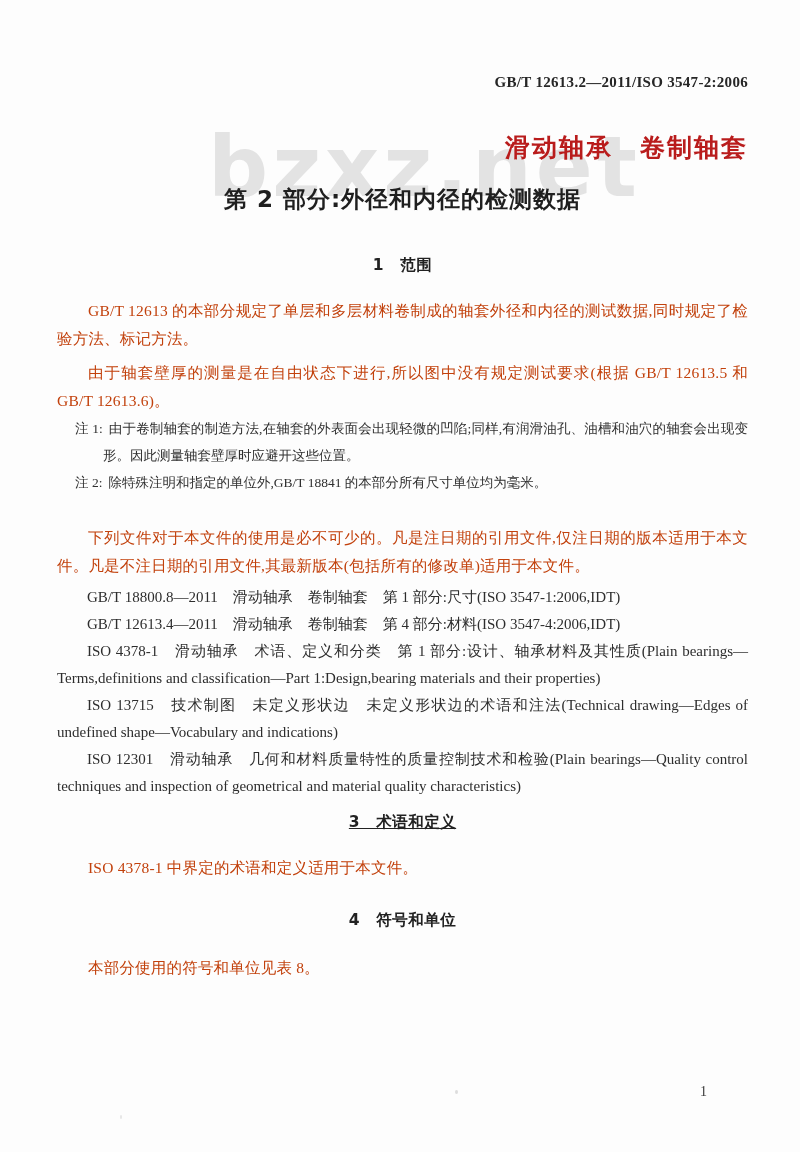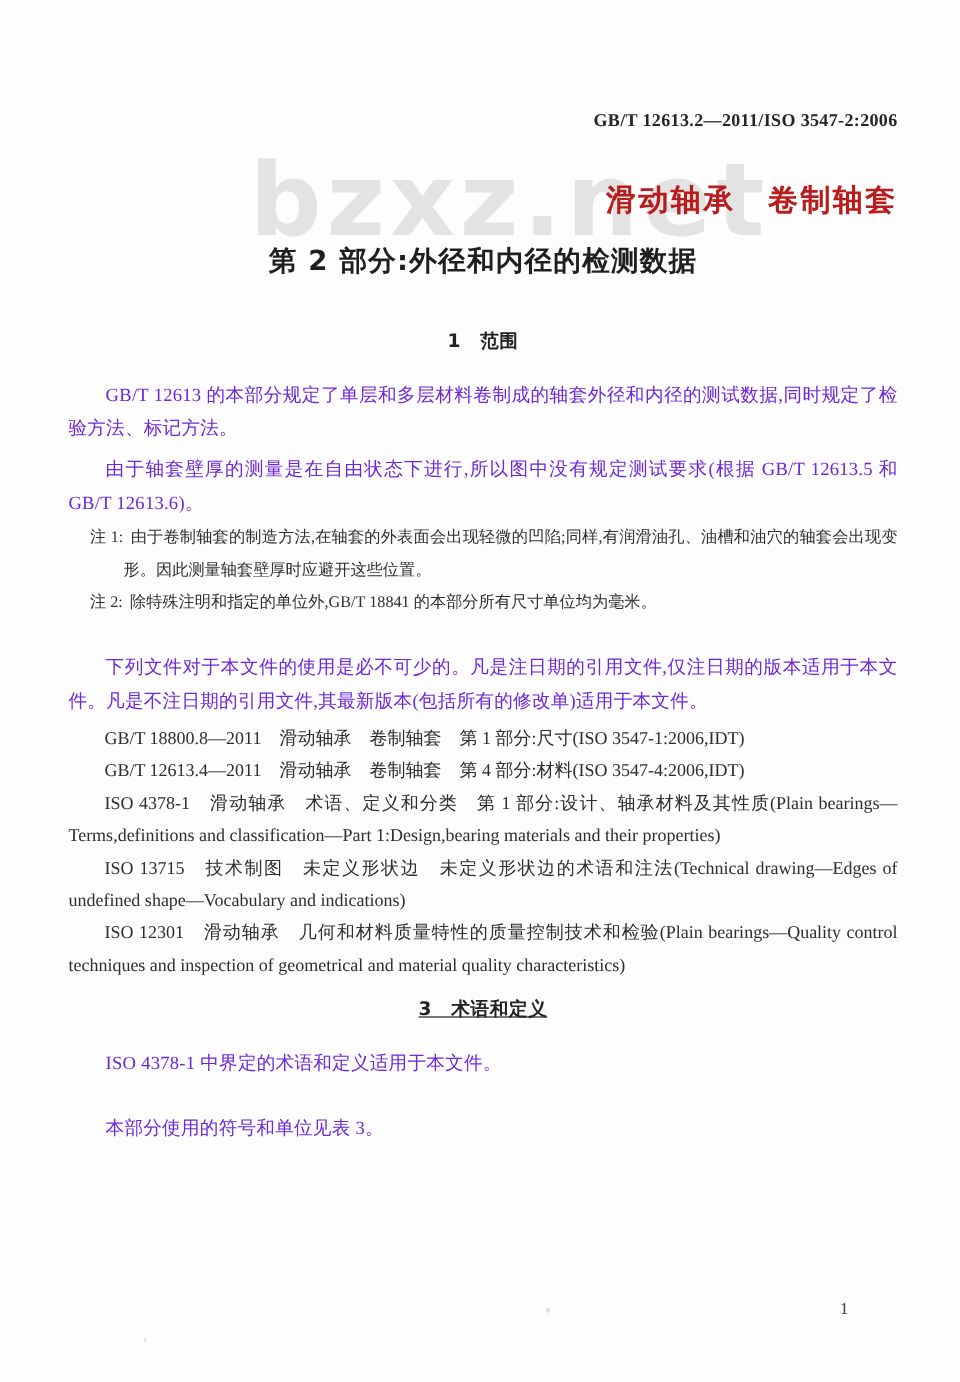--- a/index.html
+++ b/index.html
@@ -17,21 +17,21 @@
     color: #2d2d2d;
     font-family: "Liberation Serif", "DejaVu Serif", serif;
   }
   .content {
     position: relative;
     padding: 0 52px 0 57px;
   }
 
   
   .std-header {
-    padding-top: 92px;
+    padding-top: 73px;
     text-align: right;
     font-family: "Liberation Serif", "DejaVu Serif", serif;
     font-weight: bold;
     font-size: 15px;
     line-height: 18px;
     color: #262626;
     letter-spacing: 0.3px;
   }
 
   
@@ -88,21 +88,21 @@
   .h2 { margin-top: 12px; }
   .h3 { margin-top: 14px; text-decoration: underline; }
   .h4 { margin-top: 30px; }
 
   .body-p {
     margin: 0;
     font-size: 15.5px;
     line-height: 28px;
     text-align: justify;
     text-indent: 2em;
-    color: #6d28d9;
+    color: #c2410c;
     letter-spacing: 0.2px;
   }
   .mt24 { margin-top: 24px; }
   .mt26 { margin-top: 26px; }
   .mt28 { margin-top: 28px; }
   .mt6  { margin-top: 6px; }
 
   .notes { margin-top: 0; }
   .note {
     margin-left: 18px;
@@ -174,21 +174,22 @@
       <p class="ref-p">GB/T 18800.8—2011　滑动轴承　卷制轴套　第 1 部分:尺寸(ISO 3547-1:2006,IDT)</p>
       <p class="ref-p">GB/T 12613.4—2011　滑动轴承　卷制轴套　第 4 部分:材料(ISO 3547-4:2006,IDT)</p>
       <p class="ref-p">ISO 4378-1　滑动轴承　术语、定义和分类　第 1 部分:设计、轴承材料及其性质(Plain bearings—Terms,definitions and classification—Part 1:Design,bearing materials and their properties)</p>
       <p class="ref-p">ISO 13715　技术制图　未定义形状边　未定义形状边的术语和注法(Technical drawing—Edges of undefined shape—Vocabulary and indications)</p>
       <p class="ref-p">ISO 12301　滑动轴承　几何和材料质量特性的质量控制技术和检验(Plain bearings—Quality control techniques and inspection of geometrical and material quality characteristics)</p>
     </div>
 
     <div class="sec-heading h3">3　术语和定义</div>
     <p class="body-p mt24">ISO 4378-1 中界定的术语和定义适用于本文件。</p>
 
-    <p class="body-p mt26">本部分使用的符号和单位见表 3。</p>
+    <div class="sec-heading h4">4　符号和单位</div>
+    <p class="body-p mt26">本部分使用的符号和单位见表 8。</p>
 
   </div>
 
   <div class="page-number">1</div>
 
   <div class="speck speck-1"></div>
   <div class="speck speck-2"></div>
 
 </div>
 

